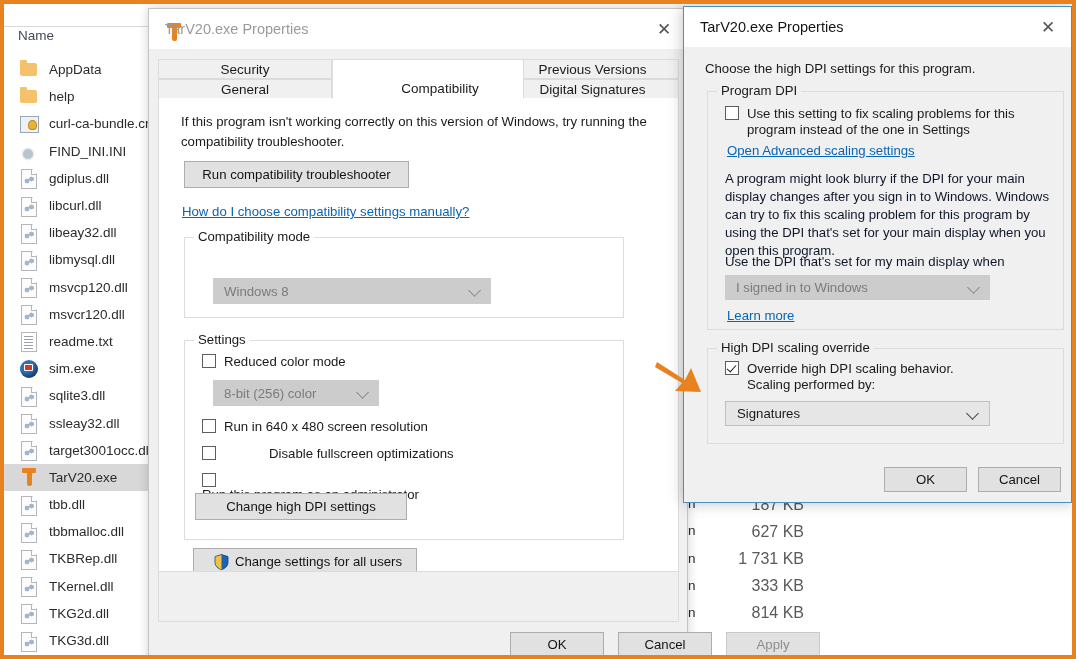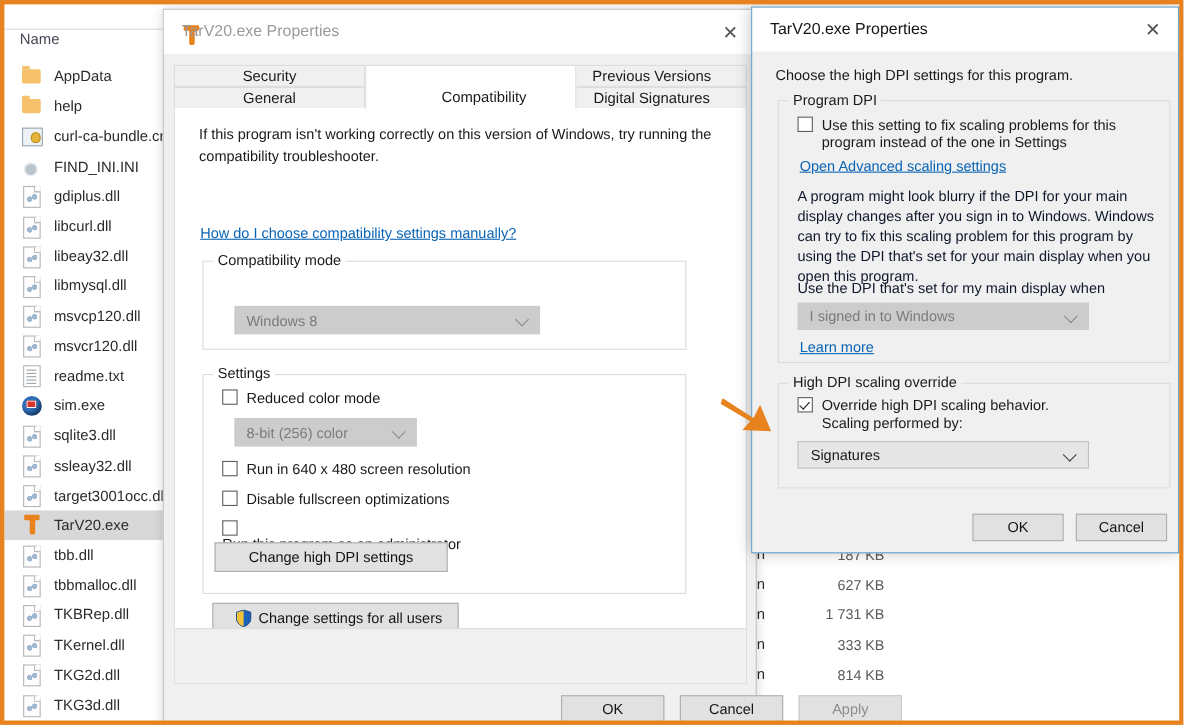--- a/index.html
+++ b/index.html
@@ -46,21 +46,21 @@
   .ic-txt:after{content:"";position:absolute;left:2px;top:3px;width:9px;height:1px;background:#9aa0a6;
      box-shadow:0 3px 0 #9aa0a6,0 6px 0 #9aa0a6,0 9px 0 #9aa0a6,0 12px 0 #9aa0a6;}
   .ic-tar{position:absolute;left:4px;top:1px;width:14px;height:18px;}
   .ic-tar:before{content:"";position:absolute;left:0;top:0;width:14px;height:5px;background:#E8821E;border-radius:1px;}
   .ic-tar:after{content:"";position:absolute;left:4.5px;top:4px;width:5px;height:14px;background:#E8821E;border-radius:0 0 2px 2px;}
 
   
   .sizecol{position:absolute;left:700px;top:52px;width:180px;}
   .colsep{position:absolute;left:683px;top:24px;width:1px;height:635px;background:#dedede;}
   .srow{height:27.2px;display:flex;align-items:center;justify-content:flex-end;padding-right:80px;
-        font-size:13px;color:#5a5a5a;box-sizing:border-box;}
+        font-size:16px;color:#5a5a5a;box-sizing:border-box;}
   .nfrag{position:absolute;left:684px;font-size:13.5px;color:#2b2b2b;}
 
   
   .dlg{position:absolute;background:#f0f0f0;box-sizing:border-box;}
   .dlg .titlebar{height:40px;background:#ffffff;position:relative;box-sizing:border-box;}
   .dlg .title{position:absolute;left:16px;top:12px;font-size:14.5px;}
   .dlg .closebtn{position:absolute;right:0;top:0;width:46px;height:40px;display:flex;align-items:center;justify-content:center;font-size:17px;color:#555;cursor:pointer;}
 
   
   #dlg1{left:148px;top:8px;width:540px;height:662px;border:1px solid #c4c4c4;box-shadow:0 0 10px rgba(0,0,0,.18);}
@@ -340,20 +340,21 @@
         <div class="tab row2 active" style="left: 174px; width: 192px; top: 0px; height: 40px; padding-left: 24px;">
           <span style="margin-top: 18px;">Compatibility</span>
         </div>
         <div class="tab row2" style="left: 348px; width: 173px;">
           <span>Digital Signatures</span>
         </div>
       </div>
 
     <div class="tabbody">
       <div class="intro">If this program isn't working correctly on this version of Windows, try running the compatibility troubleshooter.</div>
+      <div class="btn" id="btn-trouble">Run compatibility troubleshooter</div>
       <a class="link" id="link-manual">How do I choose compatibility settings manually?</a>
 
       <fieldset class="group" id="grp-compat">
         <span class="glabel">Compatibility mode</span>
         <div class="combo" style="left:28px;top:40px;width:278px;height:26px;">
           <span>Windows 8</span>
           <span class="chev"></span>
         </div>
       </fieldset>
 
@@ -364,21 +365,21 @@
           <span class="cblabel">Reduced color mode</span>
         </div>
         <div class="combo" style="left:28px;top:39px;width:166px;height:26px;">
           <span>8-bit (256) color</span>
           <span class="chev"></span>
         </div>
         <div class="cbrow" style="left:17px;top:78px;">
           <span class="cbox"></span>
           <span class="cblabel">Run in 640 x 480 screen resolution</span>
         </div>
-        <div class="cbrow" style="left:17px;top:105px;">
+        <div class="cbrow" style="left:17px;top:105px;gap:45px;">
           <span class="cbox"></span>
           <span class="cblabel">Disable fullscreen optimizations</span>
         </div>
         <div class="cbrow" style="left:17px;top:132px;flex-direction:column;">
           <span class="cbox"></span>
           <span class="cblabel">Run this program as an administrator</span>
         </div>
       </fieldset>
 
       <div class="btn" id="btn-dpi">Change high DPI settings</div>

